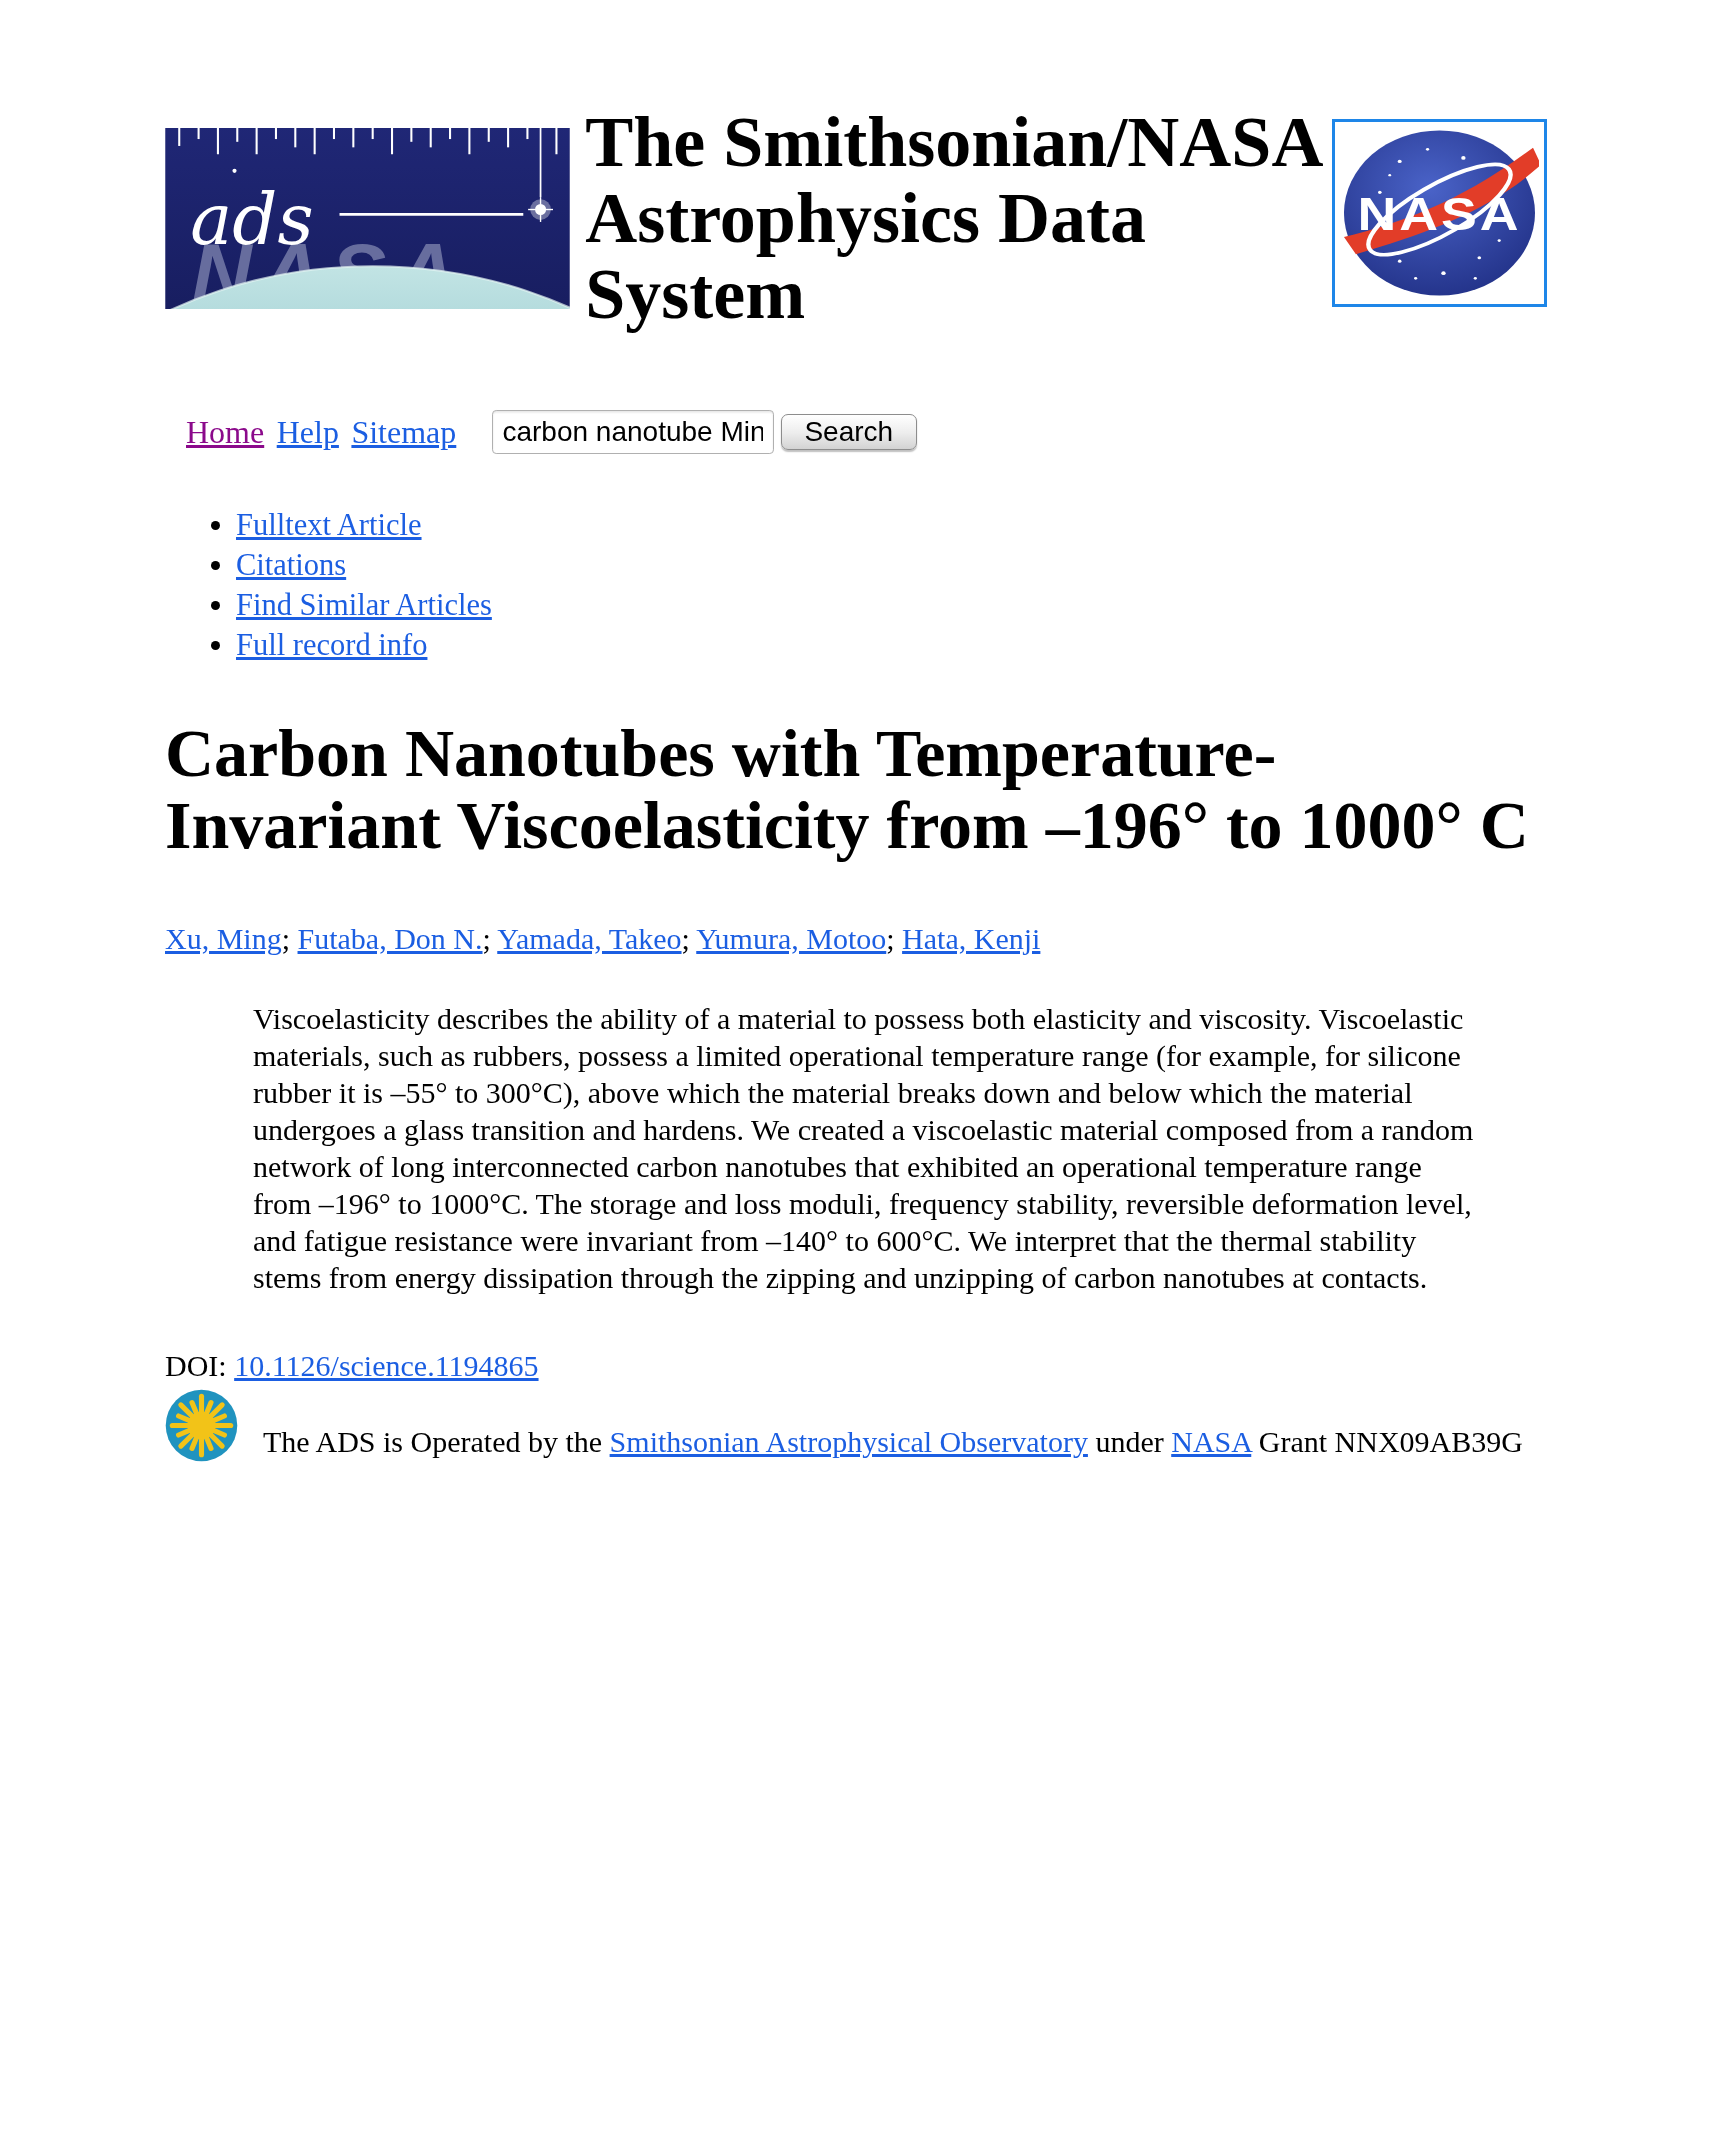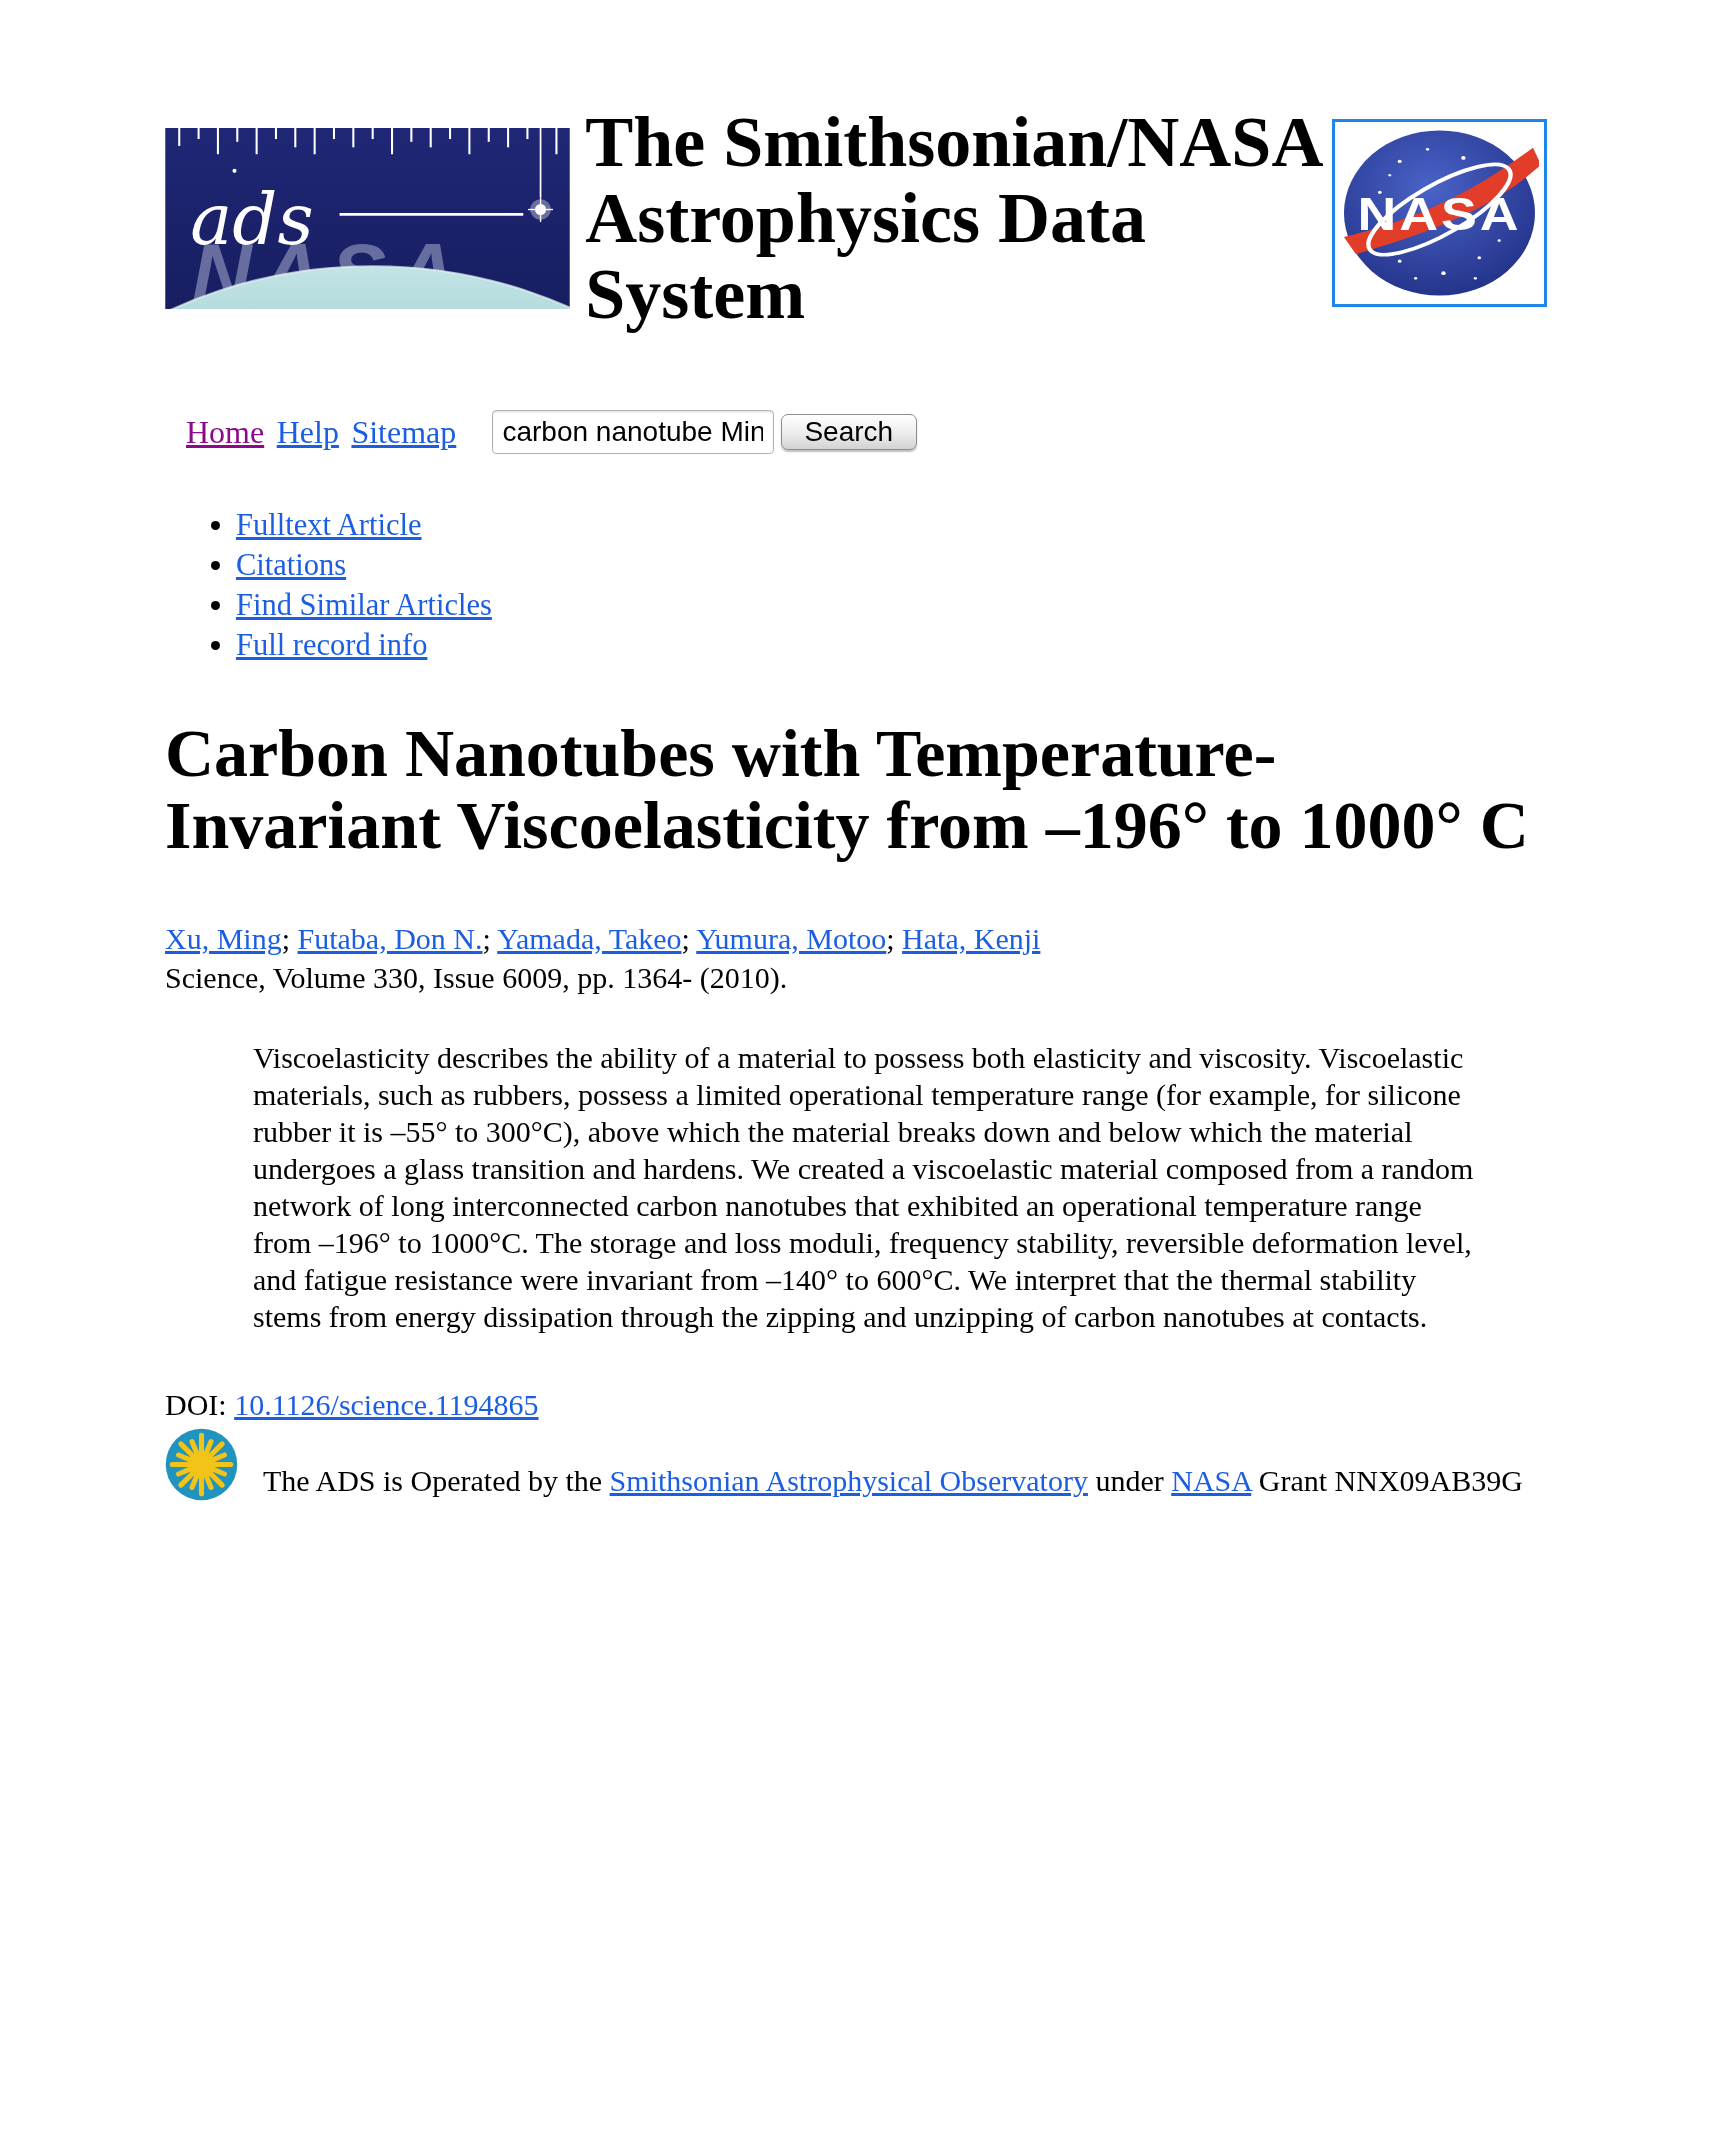--- a/index.html
+++ b/index.html
@@ -158,21 +158,20 @@
   <ul class="tools">
     <li><a>Fulltext Article</a></li>
     <li><a>Citations</a></li>
     <li><a>Find Similar Articles</a></li>
     <li><a>Full record info</a></li>
   </ul>
 
   <h1 class="article-title">Carbon Nanotubes with Temperature-Invariant Viscoelasticity from –196° to 1000° C</h1>
 
   <p class="byline"><a>Xu, Ming</a><span>; </span><a>Futaba, Don N.</a><span>; </span><a>Yamada, Takeo</a><span>; </span><a>Yumura, Motoo</a><span>; </span><a>Hata, Kenji</a></p>
-  <p class="journal">Science, Volume 330, Issue 6009, pp. 1364- (2010).</p>
 
   <blockquote class="abstract">Viscoelasticity describes the ability of a material to possess both elasticity and viscosity. Viscoelastic materials, such as rubbers, possess a limited operational temperature range (for example, for silicone rubber it is –55° to 300°C), above which the material breaks down and below which the material undergoes a glass transition and hardens. We created a viscoelastic material composed from a random network of long interconnected carbon nanotubes that exhibited an operational temperature range from –196° to 1000°C. The storage and loss moduli, frequency stability, reversible deformation level, and fatigue resistance were invariant from –140° to 600°C. We interpret that the thermal stability stems from energy dissipation through the zipping and unzipping of carbon nanotubes at contacts.</blockquote>
 
   <p class="doi-row">
     <span>DOI:</span>
     <a>10.1126/science.1194865</a>
   </p>
 
   <p class="footer-row"><span class="sunburst"><svg width="73" height="73" viewBox="0 0 100 100">
         <circle cx="50" cy="50" r="49" style="fill:var(--smithsonian-blue,#2093bf)"></circle>

